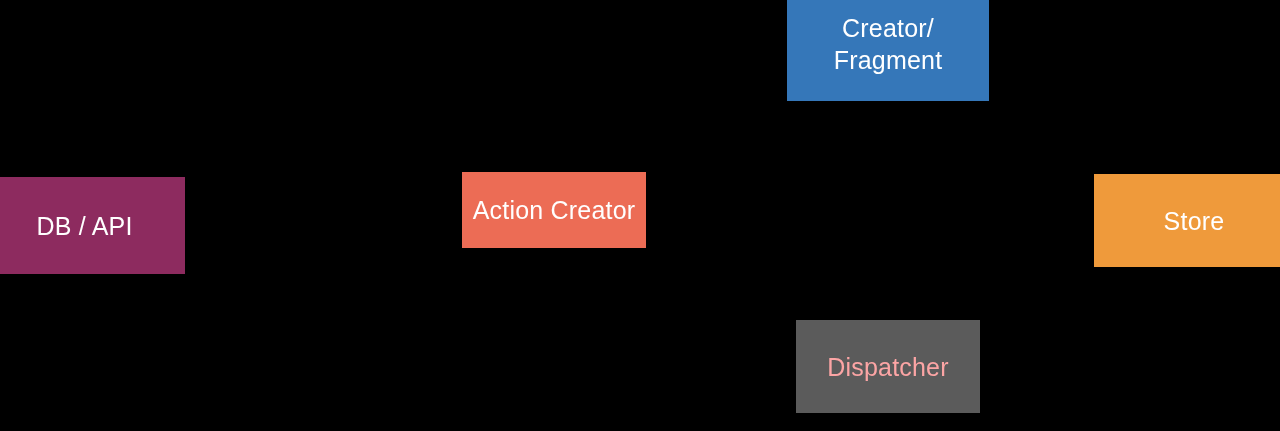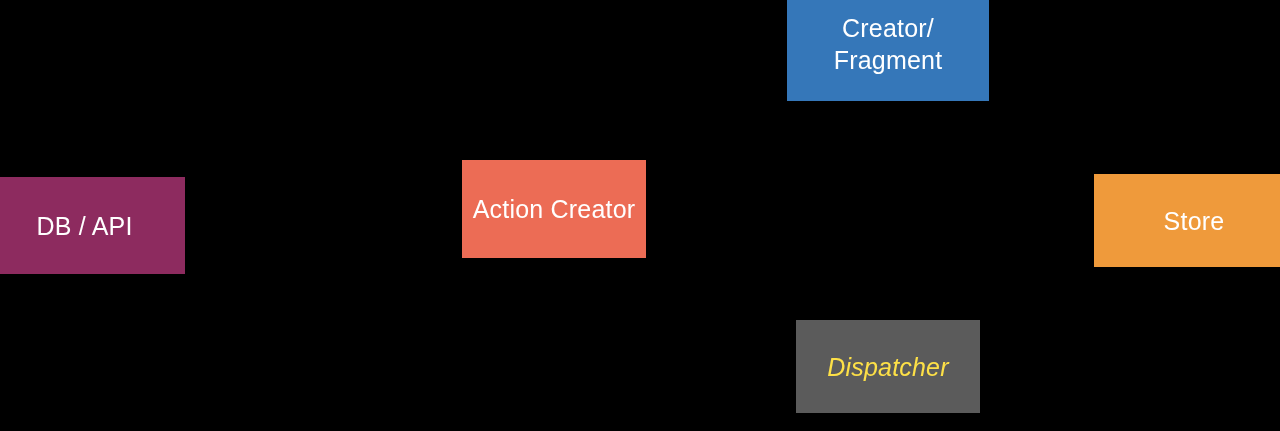--- a/index.html
+++ b/index.html
@@ -55,23 +55,23 @@
   #node-db-api {
     left: -16px;
     top: 177px;
     width: 201px;
     height: 97px;
     background: #8d2b5f;
     font-size: 25px;
   }
   #node-action-creator {
     left: 462px;
-    top: 160px;
+    top: 172px;
     width: 184px;
-    height: 98px;
+    height: 76px;
     background: #ec6c55;
     font-size: 25px;
   }
   #node-store {
     left: 1094px;
     top: 174px;
     width: 200px;
     height: 93px;
     background: #ef9a3b;
     font-size: 25px;
@@ -100,17 +100,17 @@
   </div>
 
   <div class="node" id="node-action-creator" style="background: rgb(236, 108, 85); color: rgb(255, 255, 255);">
     <span class="node-label">Action Creator</span>
   </div>
 
   <div class="node" id="node-store" style="background: rgb(239, 154, 59); color: rgb(255, 255, 255);">
     <span class="node-label">Store</span>
   </div>
 
-  <div class="node" id="node-dispatcher" style="background: rgb(91, 91, 91); color: #fde047; font-style: italic;">
+  <div class="node" id="node-dispatcher" style="background: rgb(91, 91, 91); color: #fca5a5;">
     <span class="node-label">Dispatcher</span>
   </div>
 
 </div>
 
 </body></html>

